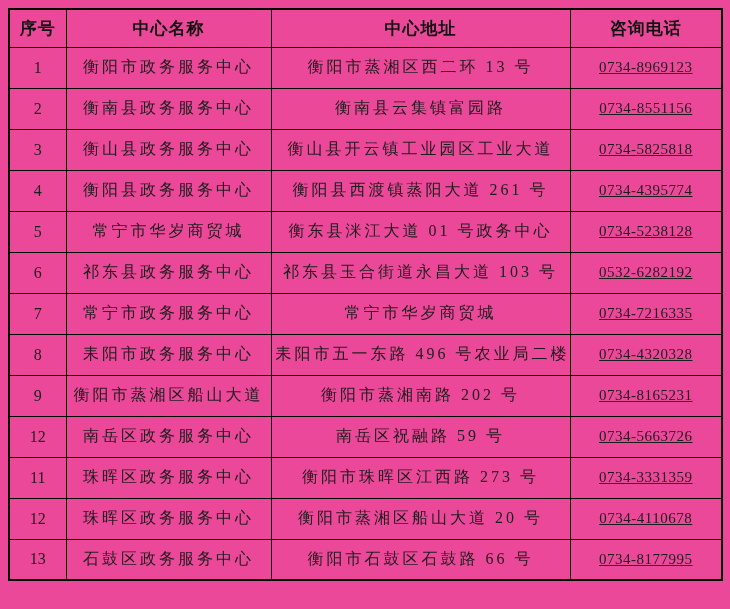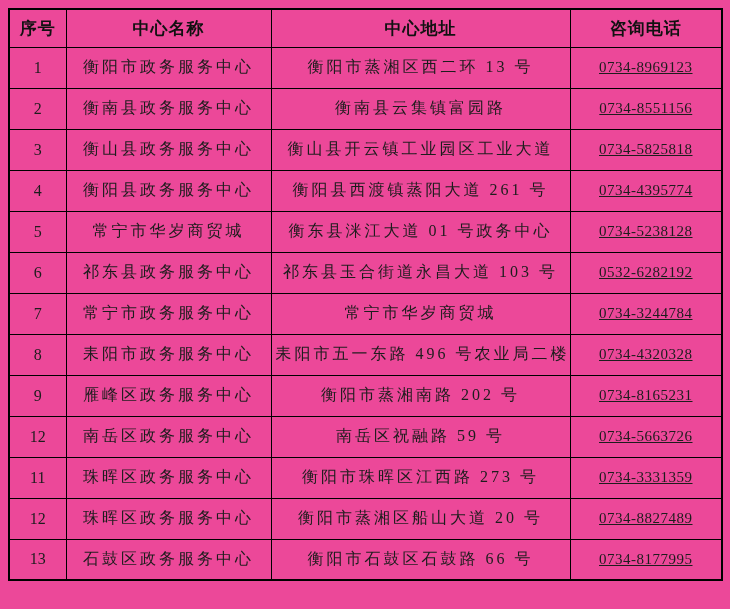--- a/index.html
+++ b/index.html
@@ -107,51 +107,51 @@
       <tr>
         <td class="cell-no">6</td>
         <td class="cell-cn">祁东县政务服务中心</td>
         <td class="cell-cn">祁东县玉合街道永昌大道 103 号</td>
         <td class="cell-phone">0532-6282192</td>
       </tr>
       <tr>
         <td class="cell-no">7</td>
         <td class="cell-cn">常宁市政务服务中心</td>
         <td class="cell-cn">常宁市华岁商贸城</td>
-        <td class="cell-phone">0734-3244784</td>
+        <td class="cell-phone">0734-7216335</td>
       </tr>
       <tr>
         <td class="cell-no">8</td>
         <td class="cell-cn">耒阳市政务服务中心</td>
         <td class="cell-cn">耒阳市五一东路 496 号农业局二楼</td>
         <td class="cell-phone">0734-4320328</td>
       </tr>
       <tr>
         <td class="cell-no">9</td>
-        <td class="cell-cn">雁峰区政务服务中心</td>
+        <td class="cell-cn">衡阳市蒸湘区船山大道</td>
         <td class="cell-cn">衡阳市蒸湘南路 202 号</td>
         <td class="cell-phone">0734-8165231</td>
       </tr>
       <tr>
         <td class="cell-no">12</td>
         <td class="cell-cn">南岳区政务服务中心</td>
         <td class="cell-cn">南岳区祝融路 59 号</td>
         <td class="cell-phone">0734-5663726</td>
       </tr>
       <tr>
         <td class="cell-no">11</td>
         <td class="cell-cn">珠晖区政务服务中心</td>
         <td class="cell-cn">衡阳市珠晖区江西路 273 号</td>
         <td class="cell-phone">0734-3331359</td>
       </tr>
       <tr>
         <td class="cell-no">12</td>
         <td class="cell-cn">珠晖区政务服务中心</td>
         <td class="cell-cn">衡阳市蒸湘区船山大道 20 号</td>
-        <td class="cell-phone">0734-8827489</td>
+        <td class="cell-phone">0734-4110678</td>
       </tr>
       <tr>
         <td class="cell-no">13</td>
         <td class="cell-cn">石鼓区政务服务中心</td>
         <td class="cell-cn">衡阳市石鼓区石鼓路 66 号</td>
         <td class="cell-phone">0734-8177995</td>
       </tr>
     </tbody>
   </table>
 </div>

